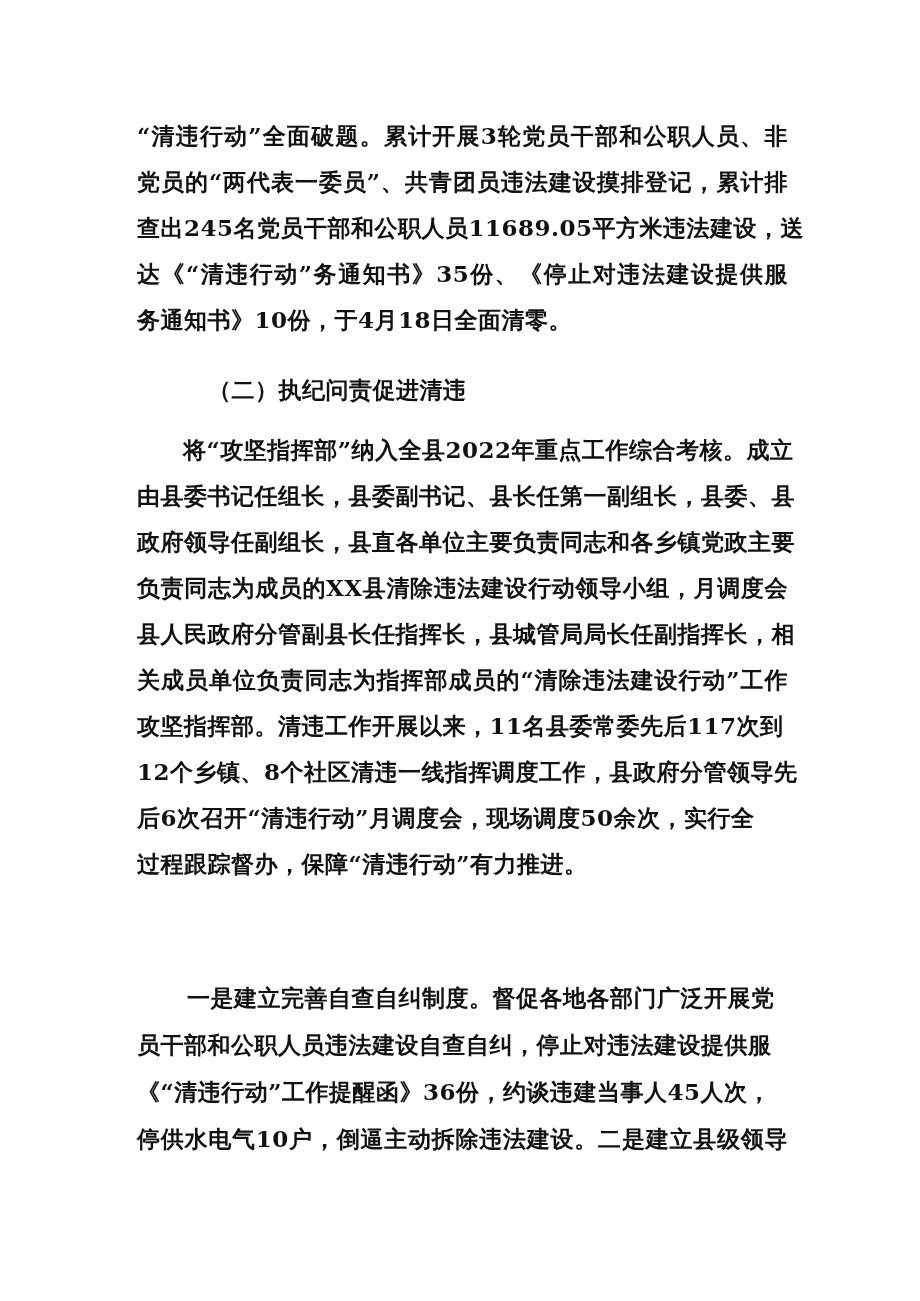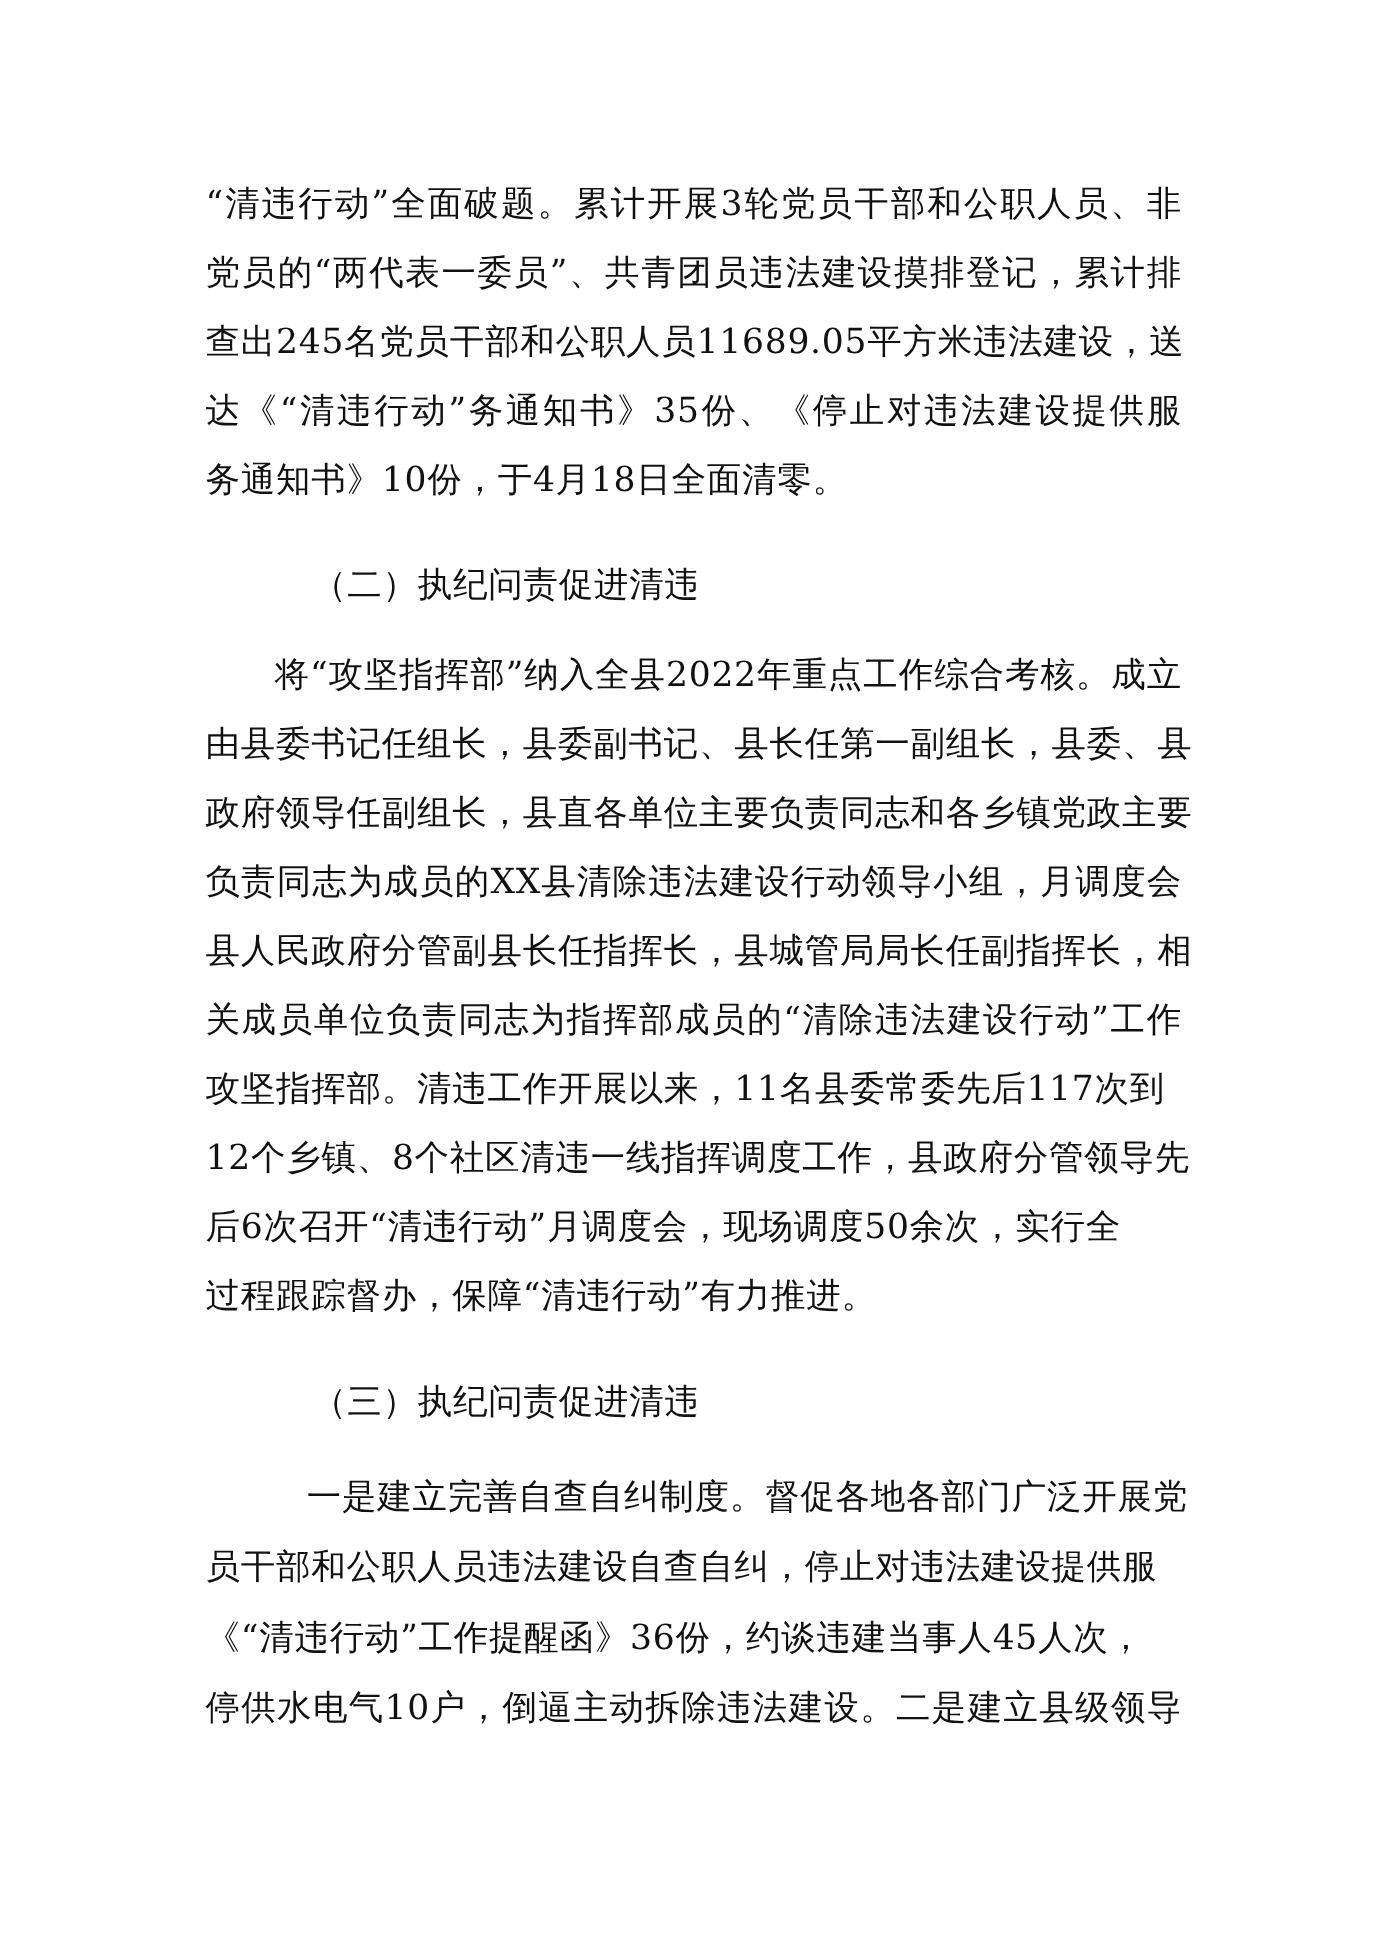--- a/index.html
+++ b/index.html
@@ -1,22 +1,22 @@
 <!DOCTYPE html>
 <html><head>
 <meta charset="utf-8">
 <style>
   html, body { margin: 0; padding: 0; background: #ffffff; }
   body { width: 920px; height: 1301px; position: relative; overflow: hidden;
          font-family: "DejaVu Serif", "Liberation Serif", serif; color: #111111; }
   .page { position: absolute; left: 0; top: 0; width: 920px; height: 1301px; background: #ffffff; }
   .line { position: absolute; left: 137px; width: 651px; height: 30px; line-height: 30px;
-          font-size: 23px; white-space: nowrap; letter-spacing: 0.5px; }
+          font-size: 23px; white-space: nowrap; letter-spacing: 0.5px; font-weight: bold; }
   .justify { text-align: justify; text-align-last: justify; }
-  .indent { left: 183px; width: 605px; text-align: right; }
+  .indent { left: 183px; width: 605px; }
   .heading { left: 208px; width: auto; }
 </style>
 </head>
 <body>
 
 <div class="page">
 
   <div>
     <div class="line justify" style="top:121px">“清违行动”全面破题。累计开展3轮党员干部和公职人员、非</div>
     <div class="line justify" style="top:167px">党员的“两代表一委员”、共青团员违法建设摸排登记，累计排</div>
@@ -33,21 +33,20 @@
     <div class="line justify" style="top:527px">政府领导任副组长，县直各单位主要负责同志和各乡镇党政主要</div>
     <div class="line justify" style="top:573px">负责同志为成员的XX县清除违法建设行动领导小组，月调度会</div>
     <div class="line justify" style="top:619px">县人民政府分管副县长任指挥长，县城管局局长任副指挥长，相</div>
     <div class="line justify" style="top:665px">关成员单位负责同志为指挥部成员的“清除违法建设行动”工作</div>
     <div class="line" style="top:711px">攻坚指挥部。清违工作开展以来，11名县委常委先后117次到</div>
     <div class="line justify" style="top:757px">12个乡镇、8个社区清违一线指挥调度工作，县政府分管领导先</div>
     <div class="line" style="top:803px">后6次召开“清违行动”月调度会，现场调度50余次，实行全</div>
     <div class="line" style="top:849px">过程跟踪督办，保障“清违行动”有力推进。</div>
   </div>
 
-  <div class="line heading" style="top:920px">（三）执纪问责促进清违</div>
 
   <div>
     <div class="line indent" style="top:983px; left:187px;">一是建立完善自查自纠制度。督促各地各部门广泛开展党</div>
     <div class="line" style="top:1030px">员干部和公职人员违法建设自查自纠，停止对违法建设提供服</div>
     <div class="line" style="top:1077px">《“清违行动”工作提醒函》36份，约谈违建当事人45人次，</div>
     <div class="line justify" style="top:1124px">停供水电气10户，倒逼主动拆除违法建设。二是建立县级领导</div>
   </div>
 
 </div>
 

